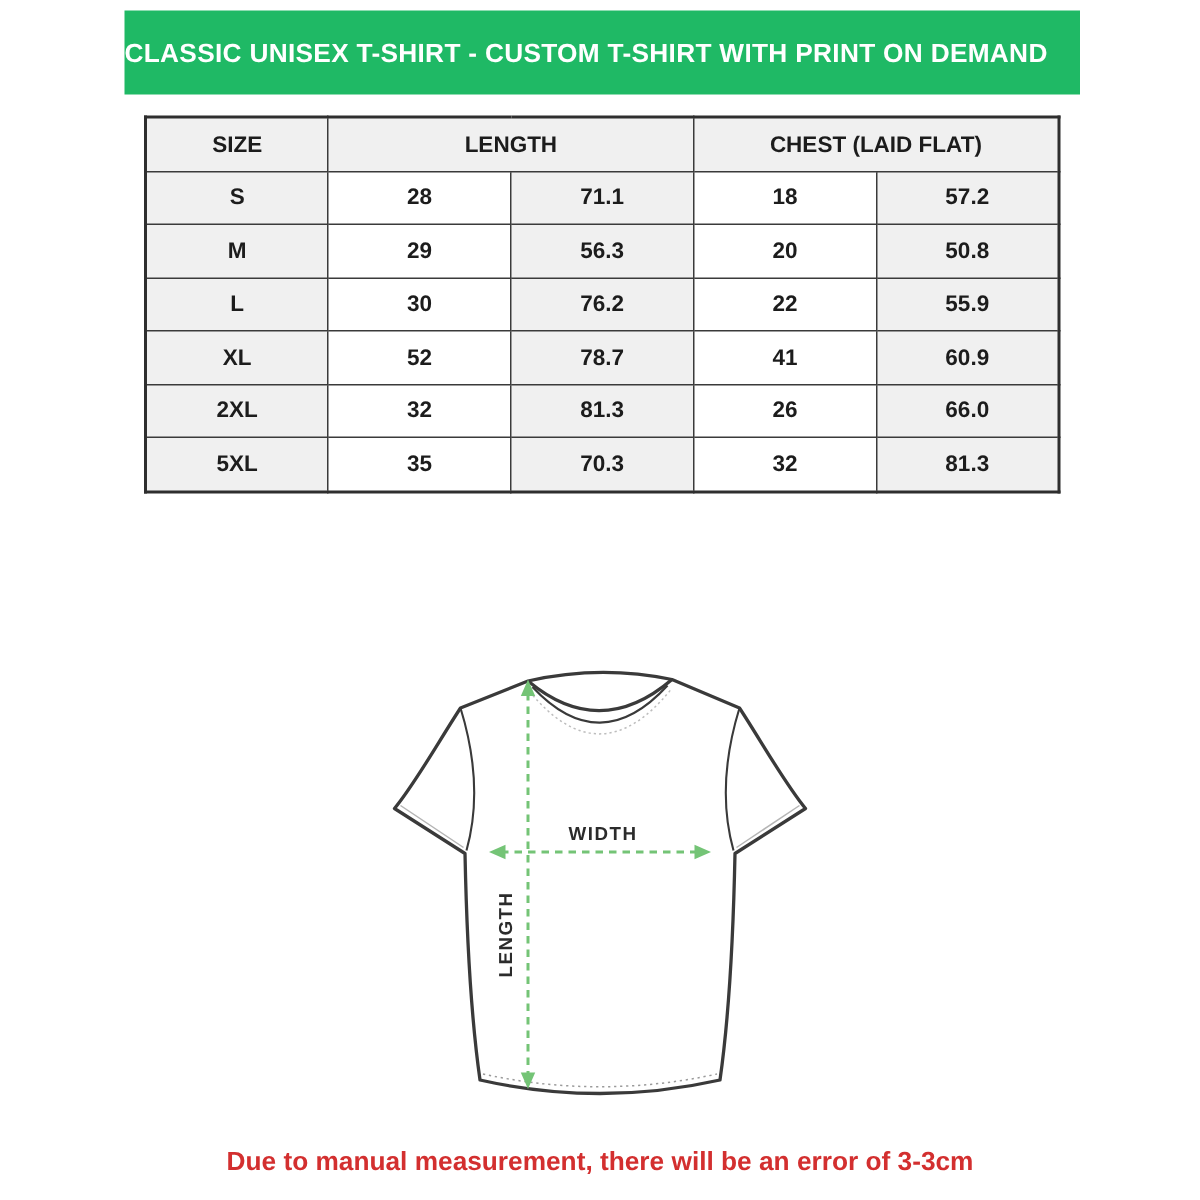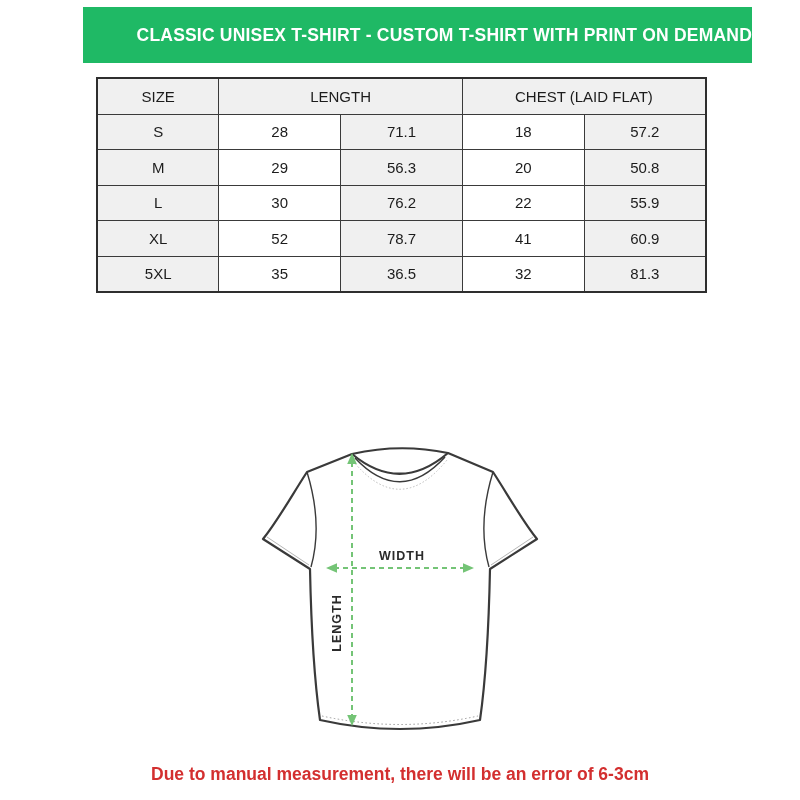--- a/index.html
+++ b/index.html
@@ -3,33 +3,33 @@
 <meta charset="utf-8">
 <style>
   html,body{margin:0;padding:0;}
   body{
     width:800px;height:800px;position:relative;background:#ffffff;
     font-family:"Liberation Sans", sans-serif;
     -webkit-font-smoothing:antialiased;
   }
   .banner{
     position:absolute;left:83px;top:7px;width:637px;height:56px;
-    background:#1fb965;display:flex;align-items:center;justify-content:flex-end;padding-left:32px;
+    background:#1fb965;display:flex;align-items:center;justify-content:flex-start;
   }
   .banner span{
     color:#ffffff;font-weight:700;font-size:17.5px;letter-spacing:.2px;white-space:nowrap;
   }
   table.size-table{
     position:absolute;left:96px;top:77px;width:611px;
     border-collapse:collapse;table-layout:fixed;
     border:2px solid #2e2e2e;
   }
   .size-table th,.size-table td{
     border:1.5px solid #3a3a3a;height:34.5px;padding:0;text-align:center;
-    font-size:15px;font-weight:400;color:#1c1c1c;background:#ffffff;
+    font-size:15px;font-weight:700;color:#1c1c1c;background:#ffffff;
   }
   .size-table .g{background:#f0f0f0;}
   .diagram{position:absolute;left:250px;top:438px;width:300px;height:310px;}
   .note{
     position:absolute;left:0;top:764px;width:800px;text-align:center;
   }
   .note span{color:#d32f2f;font-weight:700;font-size:17.5px;}
 </style>
 </head>
 <body>
@@ -76,23 +76,30 @@
       <td class="g">55.9</td>
     </tr>
     <tr>
       <td class="g">XL</td>
       <td>52</td>
       <td class="g">78.7</td>
       <td>41</td>
       <td class="g">60.9</td>
     </tr>
     <tr>
+      <td class="g">2XL</td>
+      <td>32</td>
+      <td class="g">81.3</td>
+      <td>26</td>
+      <td class="g">66.0</td>
+    </tr>
+    <tr>
       <td class="g">5XL</td>
       <td>35</td>
-      <td class="g">36.5</td>
+      <td class="g">70.3</td>
       <td>32</td>
       <td class="g">81.3</td>
     </tr>
   </tbody>
 </table>
 
 <svg class="diagram" viewBox="0 0 300 310" xmlns="http://www.w3.org/2000/svg">
 
   <path d="M 102,16
            L 57,34
@@ -124,14 +131,14 @@
 
   <line x1="84" y1="130" x2="216" y2="130" stroke="#74c476" stroke-width="2" stroke-dasharray="5,4"></line>
   <polygon points="76,130 87,125.2 87,134.8" fill="#74c476"></polygon>
   <polygon points="224,130 213,125.2 213,134.8" fill="#74c476"></polygon>
 
   <text x="152" y="122" text-anchor="middle" font-family="Liberation Sans, sans-serif" font-size="12.5" font-weight="700" letter-spacing="1" fill="#2b2b2b">WIDTH</text>
   <text x="91" y="185" text-anchor="middle" transform="rotate(-90 91 185)" font-family="Liberation Sans, sans-serif" font-size="12.5" font-weight="700" letter-spacing="1" fill="#2b2b2b">LENGTH</text>
 </svg>
 
 <div class="note">
-  <span>Due to manual measurement, there will be an error of 6-3cm</span>
+  <span>Due to manual measurement, there will be an error of 3-3cm</span>
 </div>
 
 </body></html>

